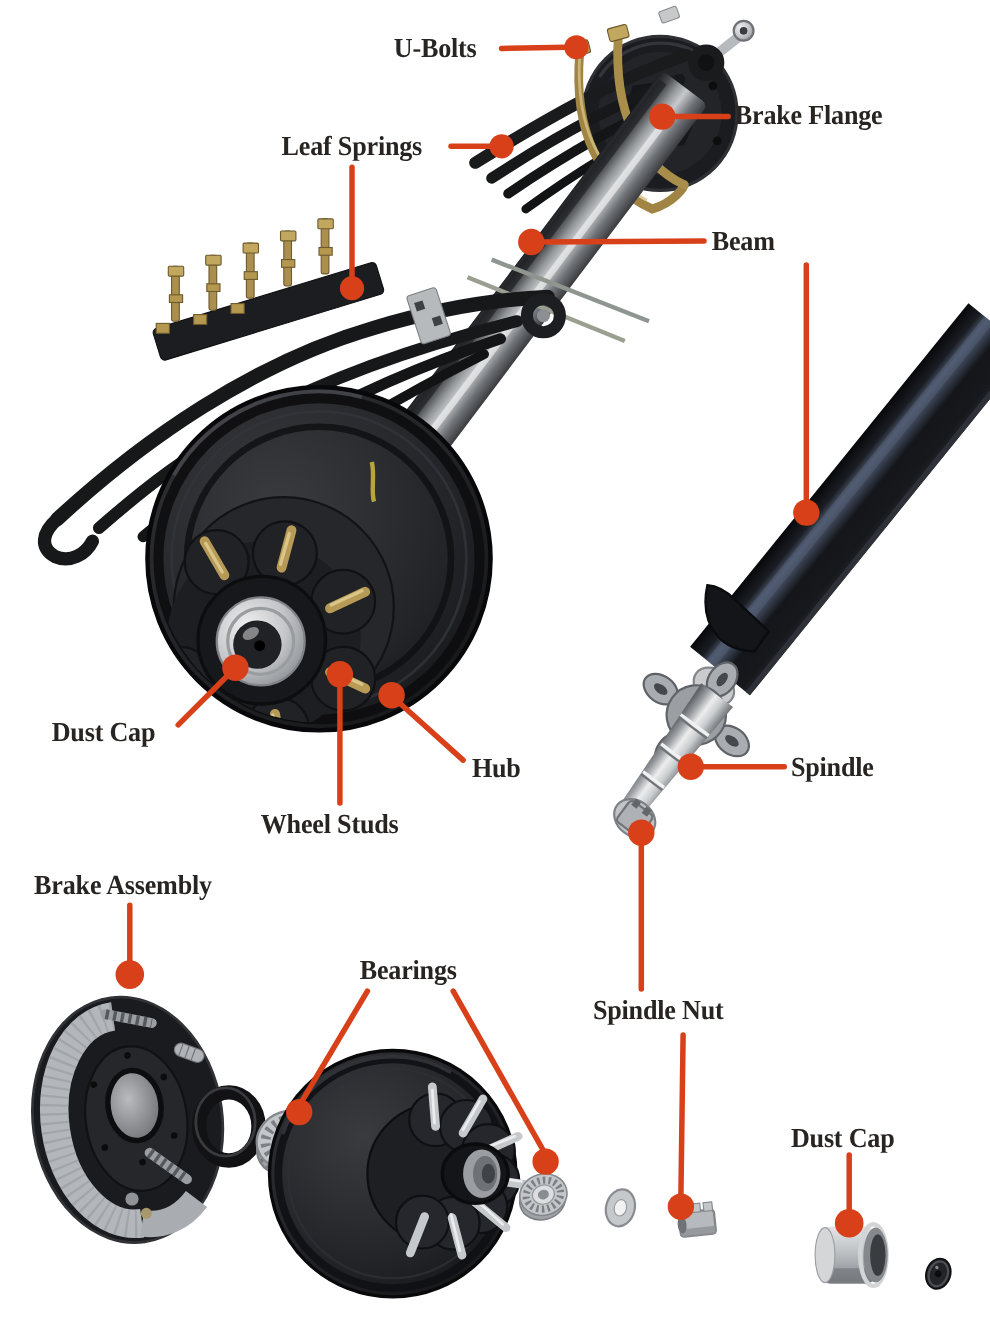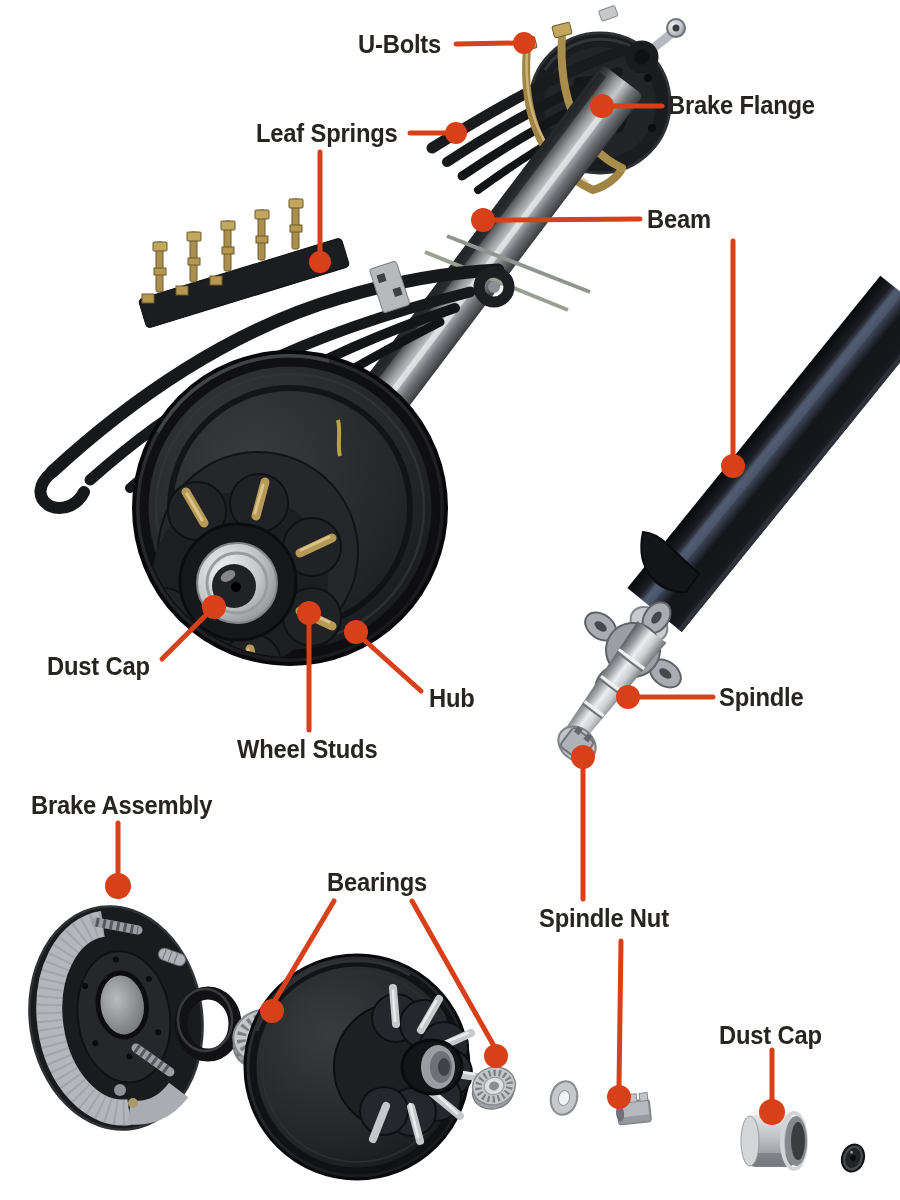--- a/index.html
+++ b/index.html
@@ -1,18 +1,18 @@
 <!DOCTYPE html>
 <html style="--accent: #D8401A; --ink: #282421; --bg: #FFFFFF;"><head>
 <meta charset="utf-8">
 <style>
   :root { --accent:#D8401A; --ink:#282421; --bg:#ffffff; }
   html,body { margin:0; padding:0; background:var(--bg); }
   .stage { position:relative; width:900px; height:1200px; background:var(--bg);
-           font-family:Liberation Sans, sans-serif; overflow:hidden; }
+           font-family:Liberation Serif, serif; overflow:hidden; }
   .stage svg { position:absolute; left:0; top:0; }
   .lbl { position:absolute; font-size:25px; font-weight:700; color:var(--ink);
          line-height:1.1; white-space:nowrap; letter-spacing:-0.2px;
          transform:scaleX(0.95); transform-origin:0 50%; }
 </style>
 </head>
 <body>
 
 <div class="stage">
 

